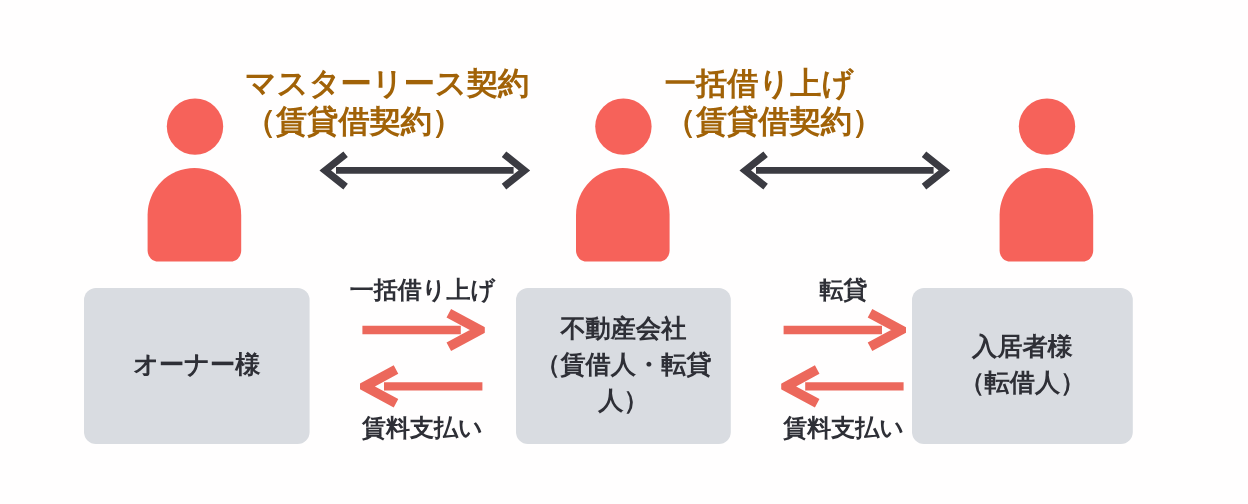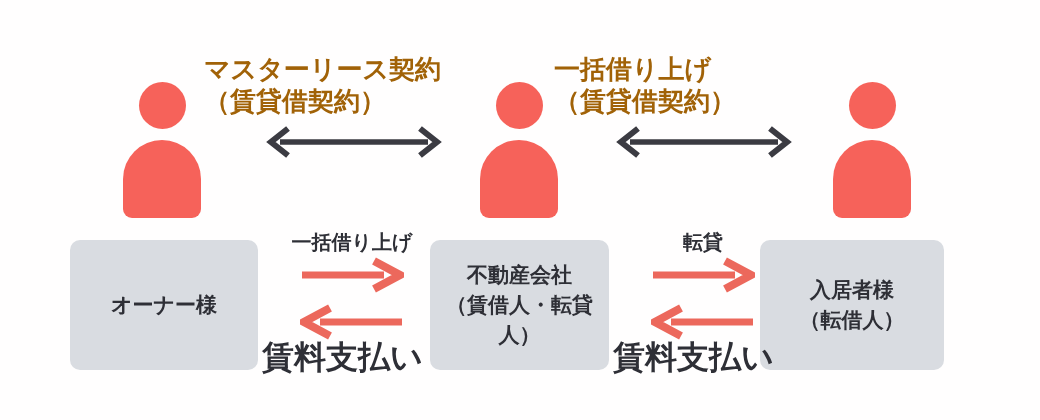--- a/index.html
+++ b/index.html
@@ -17,21 +17,21 @@
   .dbl-arrow{position:absolute;top:71px;left:0;}
   
   .rolebox{
     position:absolute;top:240px;height:130px;background:#D9DCE1;border-radius:10px;
     display:flex;align-items:center;justify-content:center;text-align:center;
     color:#2E2F36;font-size:21px;line-height:30px;
   }
   
   .flow{position:absolute;top:228px;width:180px;color:#2E2F36;}
   .flow-top{position:absolute;top:0;width:100%;text-align:center;font-size:20px;line-height:28px;}
-  .flow-bottom{position:absolute;top:115px;width:100%;font-size:32px;line-height:28px;}
+  .flow-bottom{position:absolute;top:115px;width:100%;text-align:center;font-size:20px;line-height:28px;}
   .red-arrow{position:absolute;left:38px;}
   .red-arrow.right{top:29px;}
   .red-arrow.left{top:76px;}
 </style>
 </head>
 <body>
 
 <div class="stage">
 
   <div class="person" style="left:121px">

